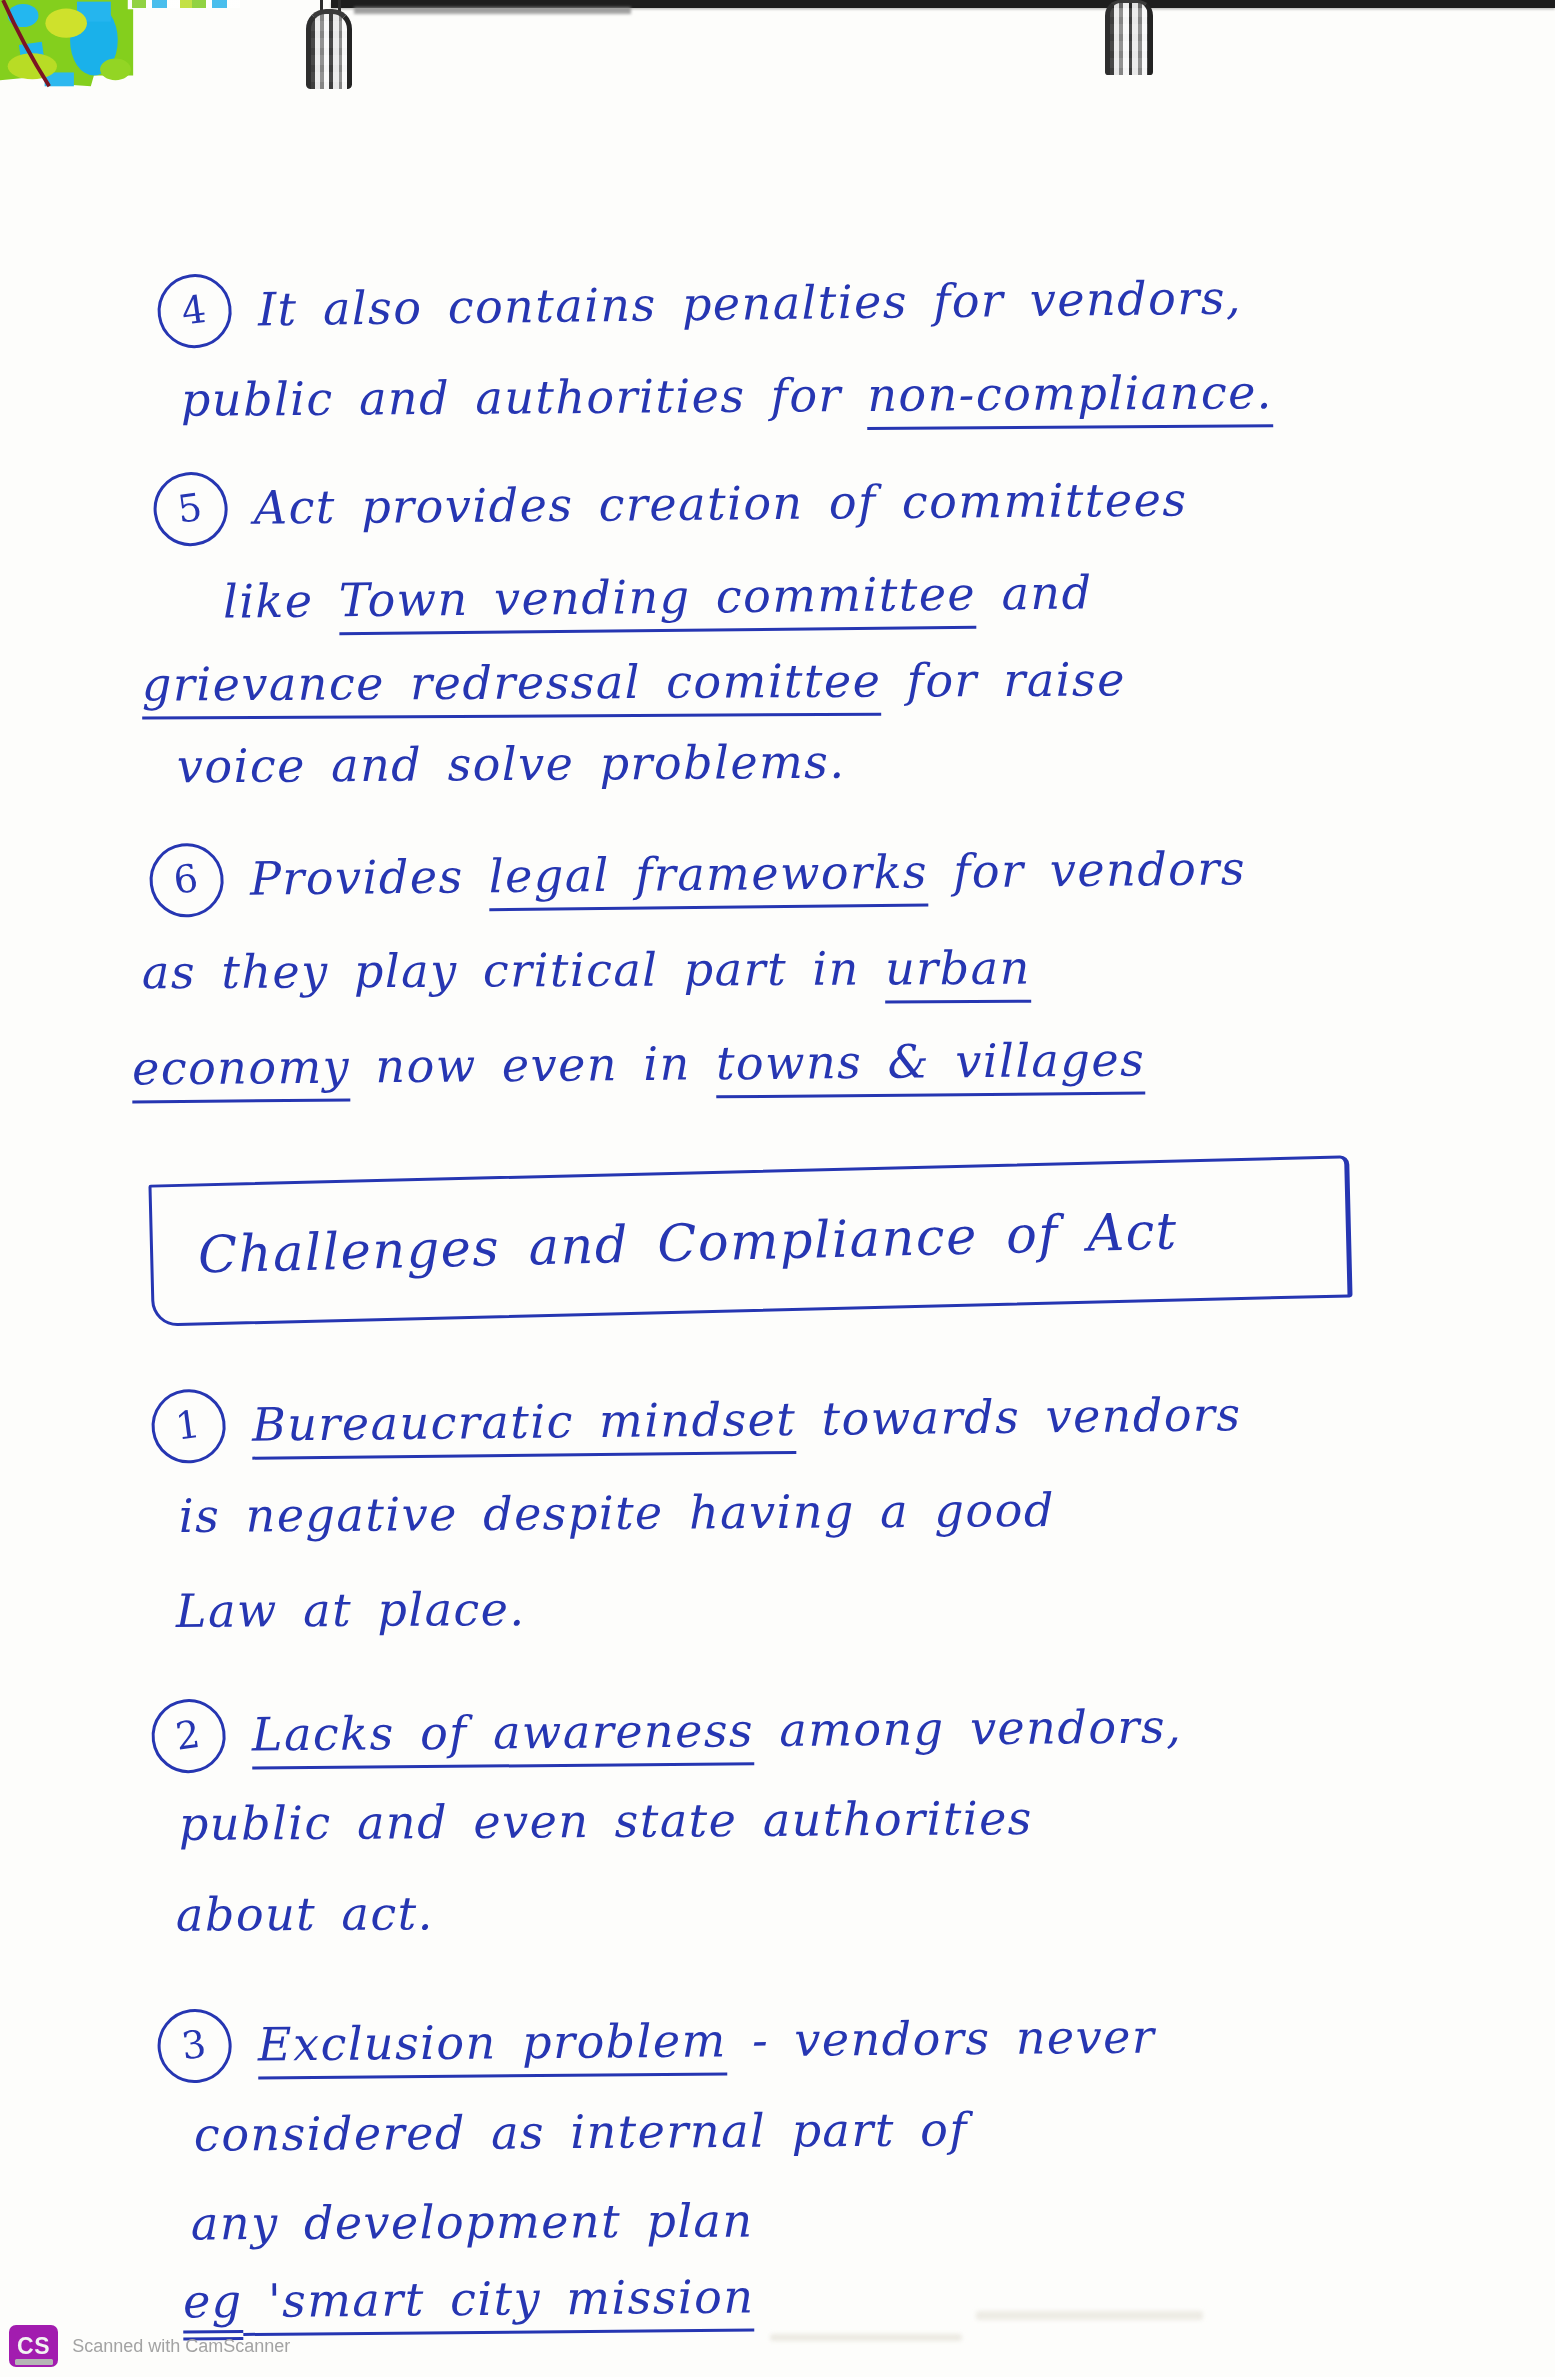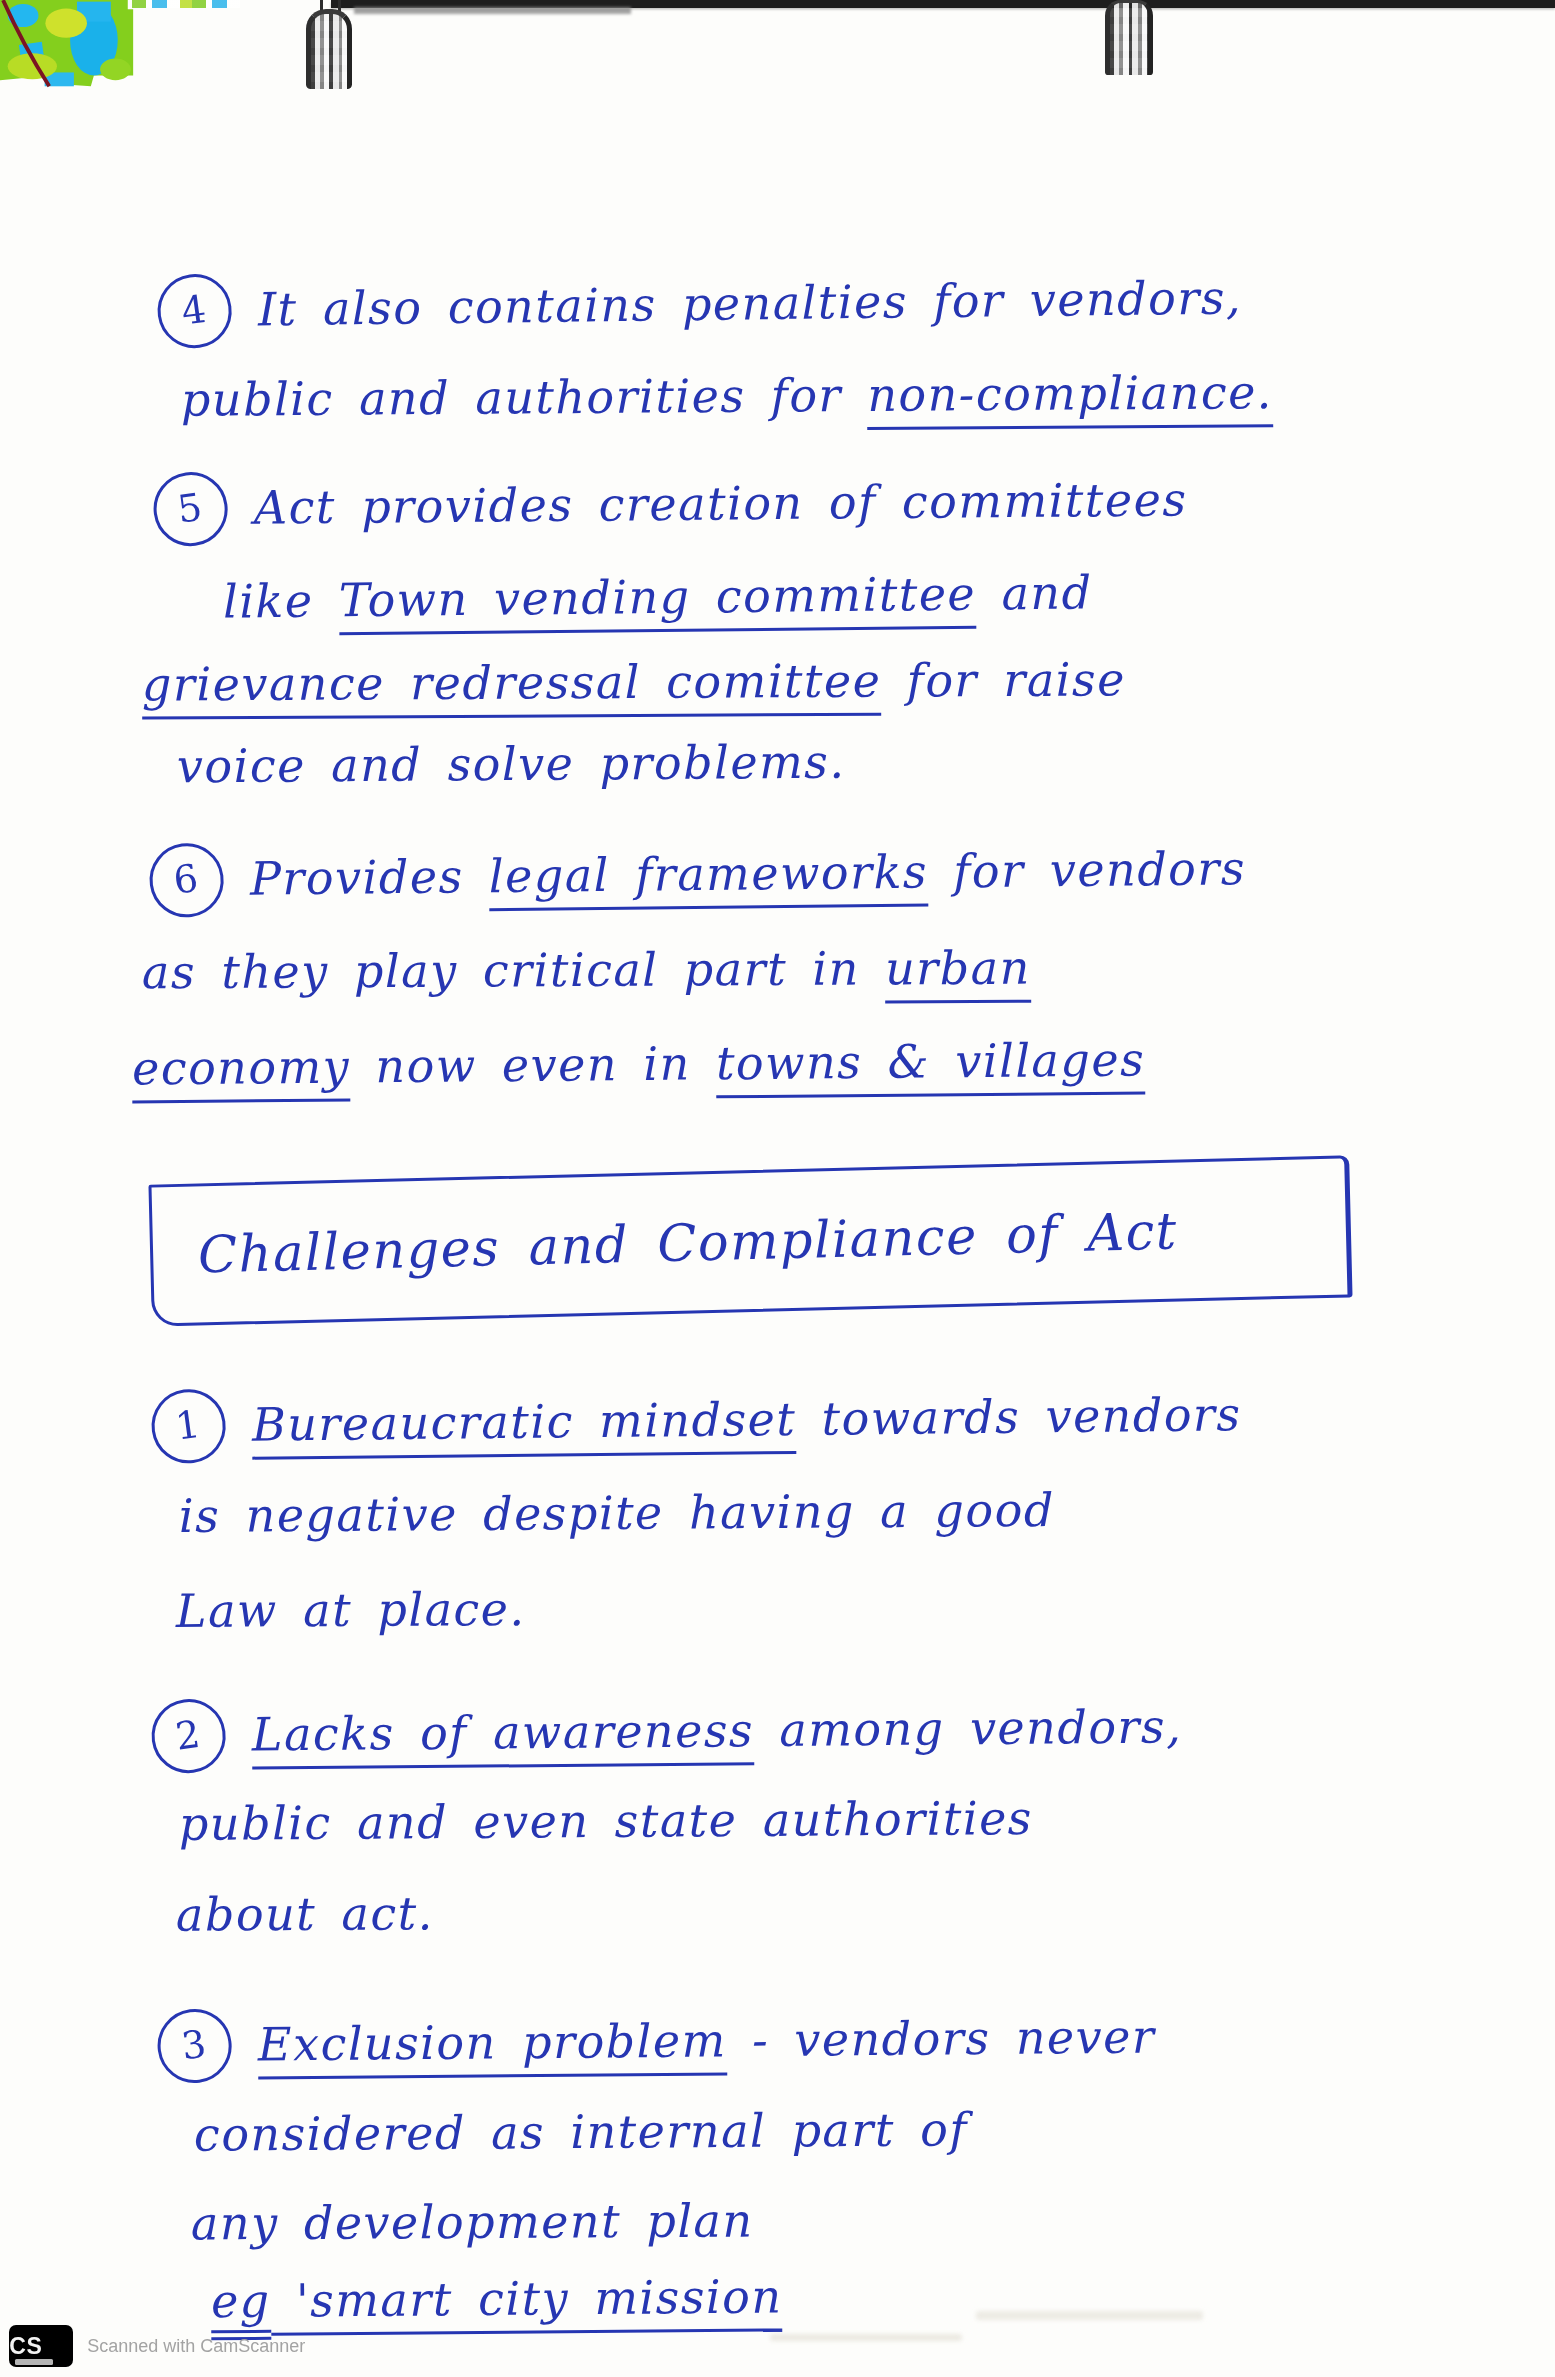--- a/index.html
+++ b/index.html
@@ -20,21 +20,21 @@
     color:var(--ink);
     font-style:italic;
     font-size:46px;
     letter-spacing:1.5px;
     word-spacing:9.2px;
     white-space:nowrap;
     line-height:1.15;
   }
   .seg{display:inline;}
   .u{border-bottom:3.8px solid currentColor;padding-bottom:5.4px;}
-  .uu{border-bottom:10px double currentColor;padding-bottom:2.3px;margin-left:28px;}
+  .uu{border-bottom:10px double currentColor;padding-bottom:2.3px;}
   .num{
     display:inline-flex;
     align-items:center;justify-content:center;
     width:68px;height:68px;
     border:3.8px solid currentColor;
     border-radius:50%;
     font-size:38px;
     font-style:normal;
     margin-right:26px;
     vertical-align:middle;
@@ -112,24 +112,24 @@
   .smudge-a{left:770px;top:2334px;width:192px;height:7px;opacity:.55;}
   .smudge-b{left:976px;top:2311px;width:227px;height:9.2px;opacity:.5;}
   
   .footer{
     position:absolute;left:9.2px;top:2325px;
     display:flex;align-items:center;
     font-family:"Liberation Sans", sans-serif;
   }
   .cs-logo{
     position:relative;
-    width:64px;height:42px;
-    background:#000000;
+    width:49px;height:42px;
+    background:#a21caf;
     border-radius:7px;
-    display:flex;align-items:center;justify-content:flex-start;
+    display:flex;align-items:center;justify-content:center;
     color:#f2f2f2;
     font-weight:bold;
     font-size:23px;
     letter-spacing:0.8px;
   }
   .cs-fold{
     position:absolute;bottom:2.3px;left:5.4px;
     width:38px;height:6.2px;
     background:#b5b5b5;
     border-radius:1.5px;

